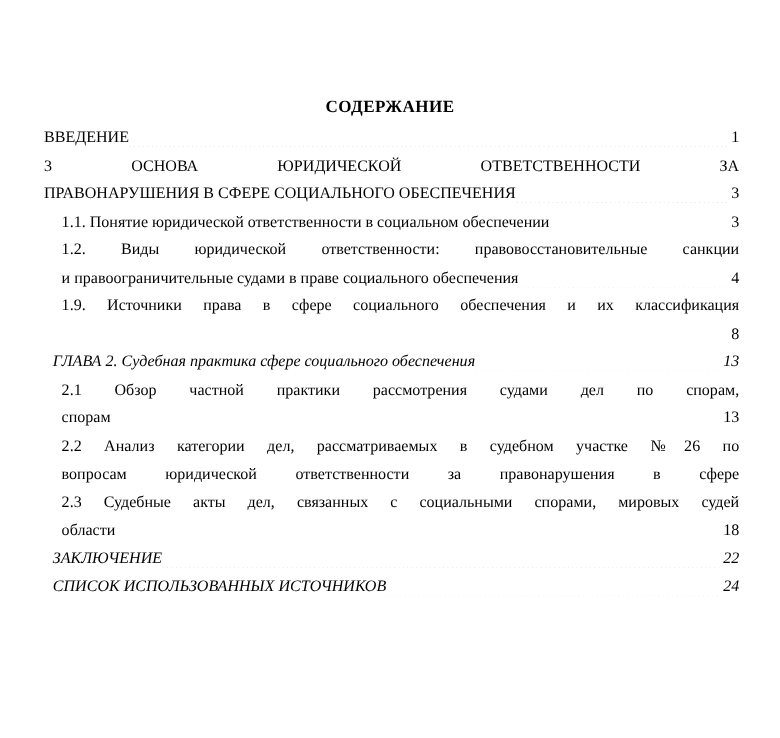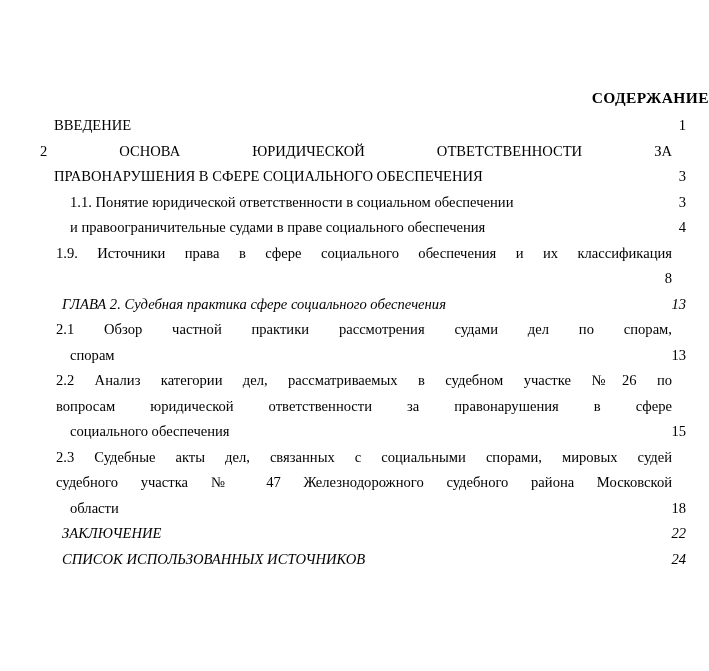--- a/index.html
+++ b/index.html
@@ -24,21 +24,21 @@
     background: #ffffff;
     box-sizing: border-box;
   }
 
   
   .doc-title {
     position: absolute;
     top: 88px;
     left: 0;
     width: 709px;
-    text-align: right;
+    text-align: center;
     font-size: 15.5px;
     font-weight: bold;
     letter-spacing: 0.4px;
     line-height: 20px;
   }
 
   
   .toc {
     position: absolute;
     top: 113px;
@@ -93,21 +93,20 @@
     background-size: 4.05px 100%;
     background-repeat: repeat-x;
     background-position: 0 0.60em;
   }
 
   
   .leadline {
     display: flex;
     align-items: center;
     width: 100%;
-    margin-left: 14px;
   }
   .leadline .txt {
     white-space: pre;
     flex: 0 0 auto;
   }
   .leadline .pg {
     flex: 0 0 auto;
     padding-left: 3px;
     white-space: pre;
   }
@@ -134,37 +133,38 @@
 
     <div class="toc-entry lvl0">
       <span class="leadline">
         <span class="txt">ВВЕДЕНИЕ</span>
         <span class="leader"></span>
         <span class="pg">1</span>
       </span>
     </div>
 
     <div class="toc-entry lvl0-just">
-      <span class="stretch">2 ОСНОВА ЮРИДИЧЕСКОЙ ОТВЕТСТВЕННОСТИ ЗА</span>
+      <span class="stretch">3 ОСНОВА ЮРИДИЧЕСКОЙ ОТВЕТСТВЕННОСТИ ЗА</span>
       <span class="leadline">
         <span class="txt">ПРАВОНАРУШЕНИЯ В СФЕРЕ СОЦИАЛЬНОГО ОБЕСПЕЧЕНИЯ</span>
         <span class="leader"></span>
         <span class="pg">3</span>
       </span>
     </div>
 
     <div class="toc-entry lvl1">
       <span class="leadline">
         <span class="txt">1.1. Понятие юридической ответственности в социальном обеспечении</span>
         <span class="leader"></span>
         <span class="pg">3</span>
       </span>
     </div>
 
     <div class="toc-entry lvl1">
+      <span class="stretch">1.2. Виды юридической ответственности: правовосстановительные санкции</span>
       <span class="leadline">
         <span class="txt">и правоограничительные судами в праве социального обеспечения</span>
         <span class="leader"></span>
         <span class="pg">4</span>
       </span>
     </div>
 
     <div class="toc-entry lvl1">
       <span class="stretch">1.9. Источники права в сфере социального обеспечения и их классификация</span>
       <span class="leadonly">
@@ -186,30 +186,24 @@
       <span class="leadline">
         <span class="txt">спорам</span>
         <span class="leader"></span>
         <span class="pg">13</span>
       </span>
     </div>
 
     <div class="toc-entry lvl1">
       <span class="stretch">2.2 Анализ категории дел, рассматриваемых в судебном участке №26 по</span>
       <span class="stretch">вопросам юридической ответственности за правонарушения в сфере</span>
-      <span class="leadline">
-        <span class="txt">социального обеспечения</span>
-        <span class="leader"></span>
-        <span class="pg">15</span>
-      </span>
     </div>
 
     <div class="toc-entry lvl1">
       <span class="stretch">2.3 Судебные акты дел, связанных с социальными спорами, мировых судей</span>
-      <span class="stretch">судебного участка № 47 Железнодорожного судебного района Московской</span>
       <span class="leadline">
         <span class="txt">области</span>
         <span class="leader"></span>
         <span class="pg">18</span>
       </span>
     </div>
 
     <div class="toc-entry lvl0-ind">
       <span class="leadline">
         <span class="txt">ЗАКЛЮЧЕНИЕ</span>

